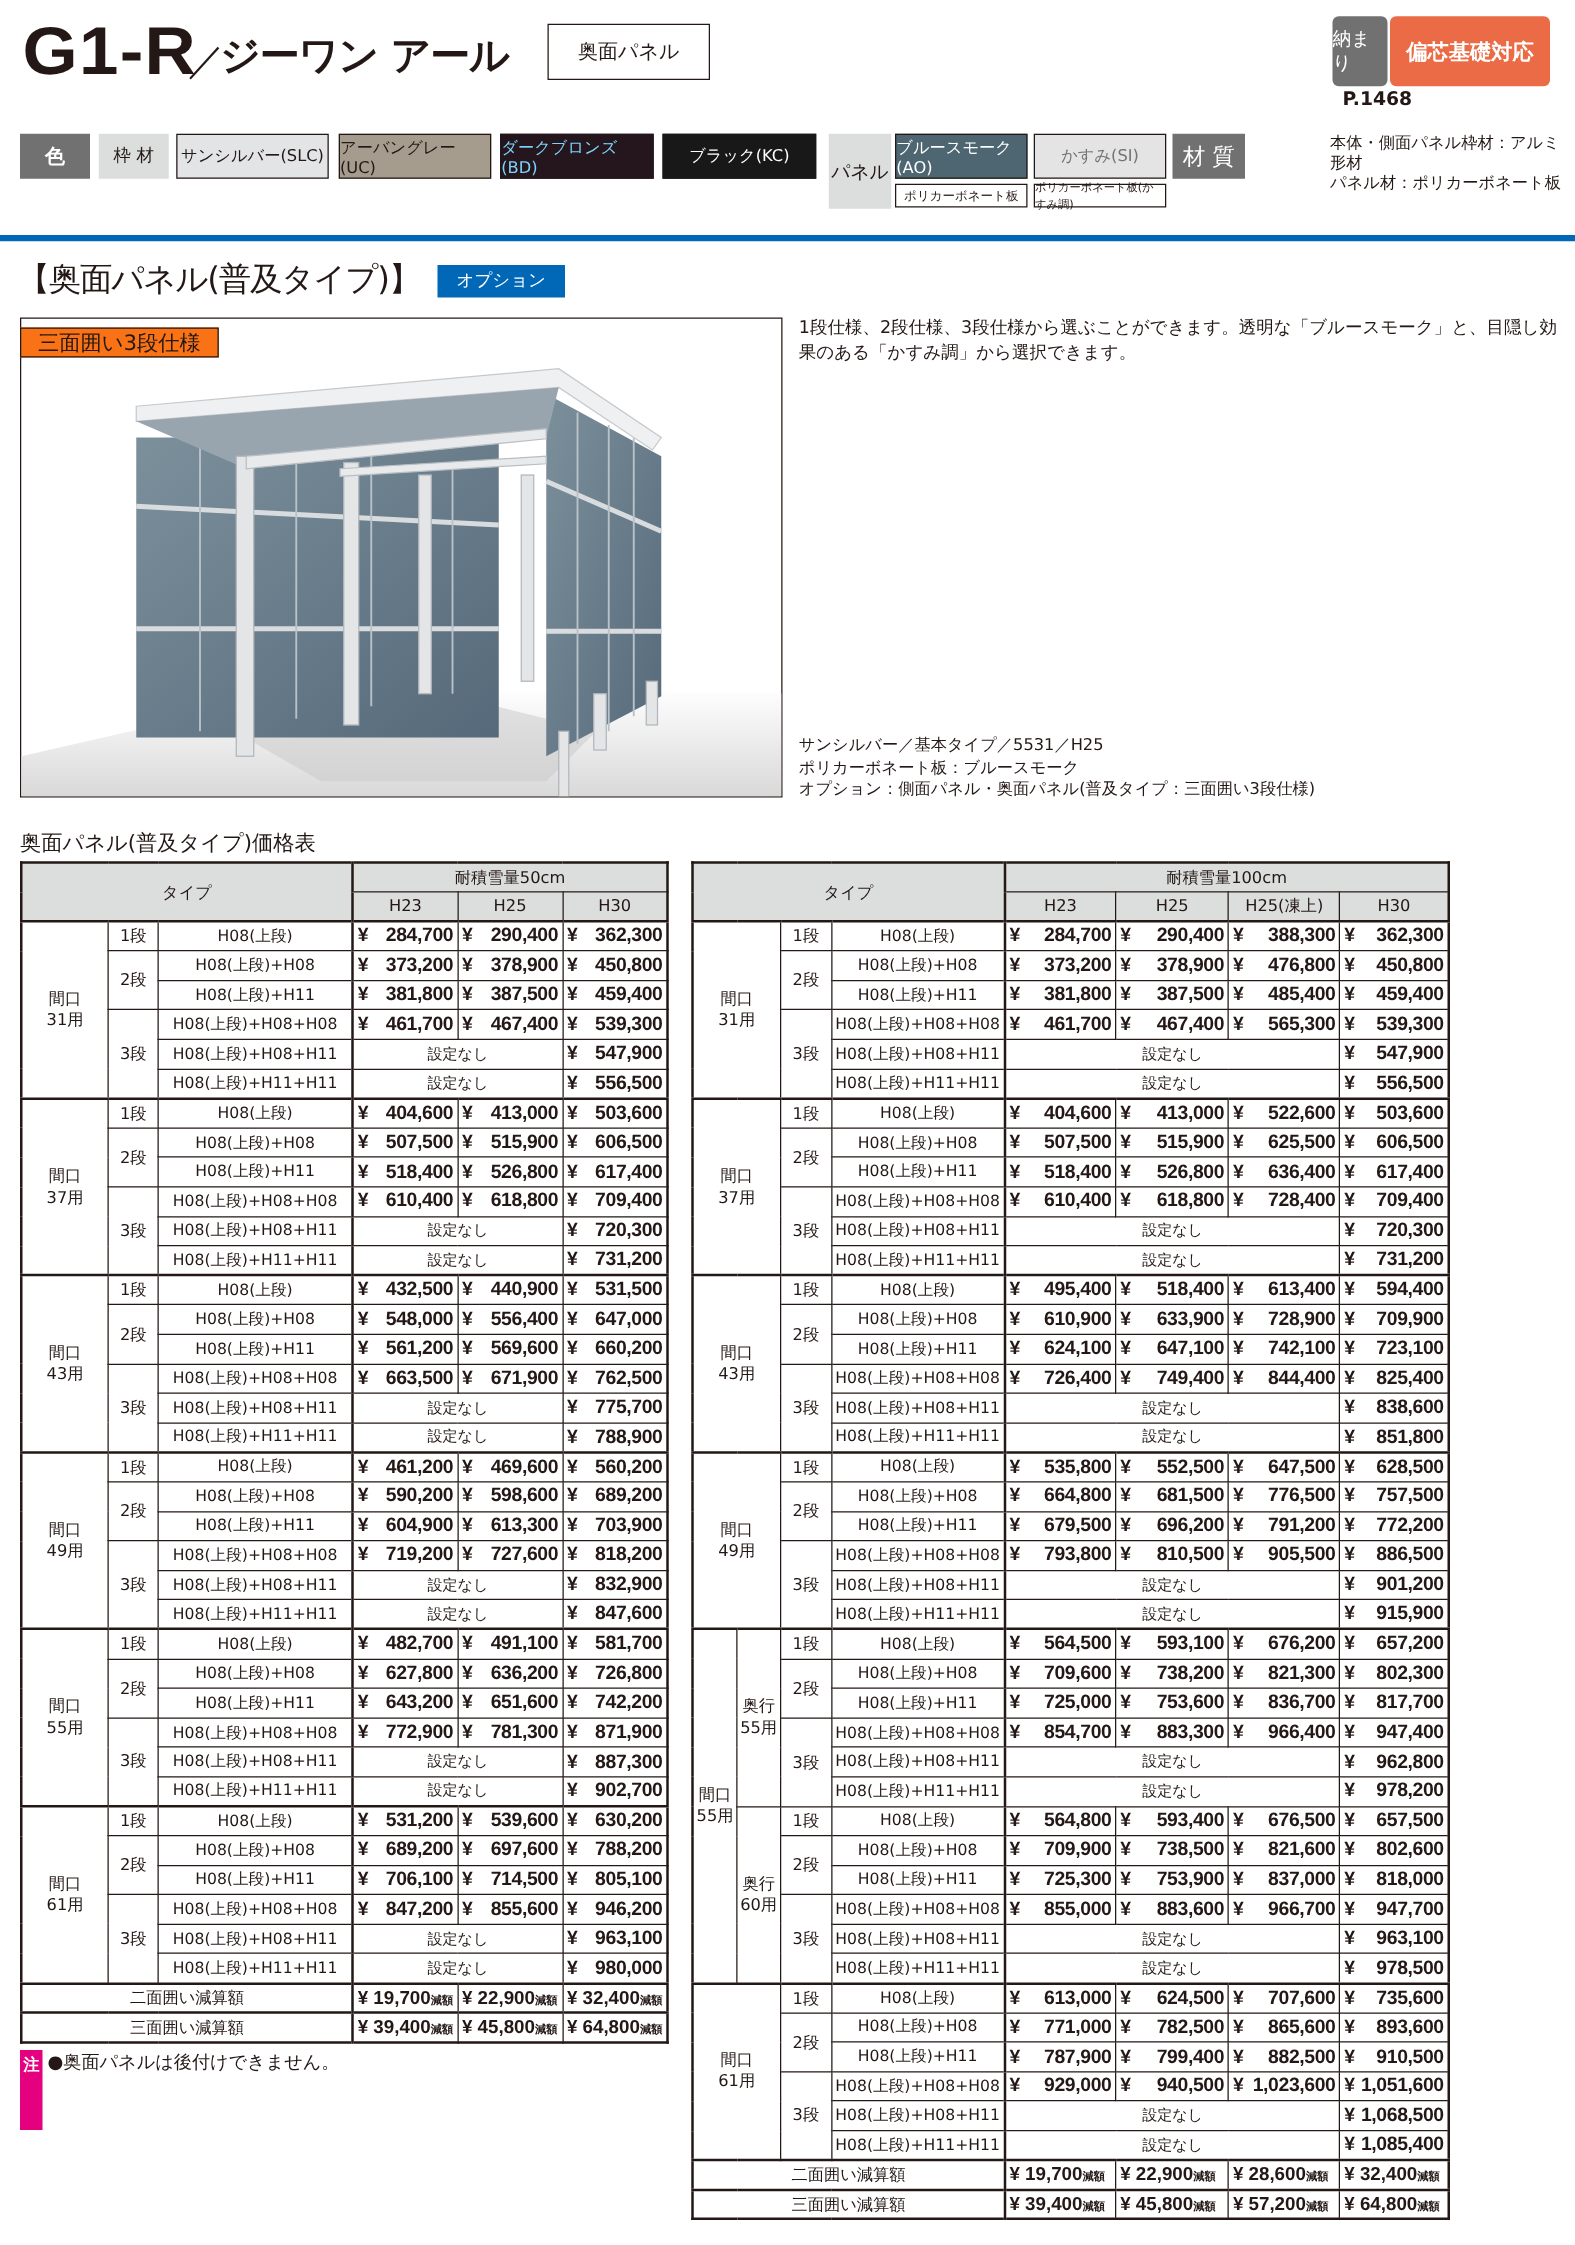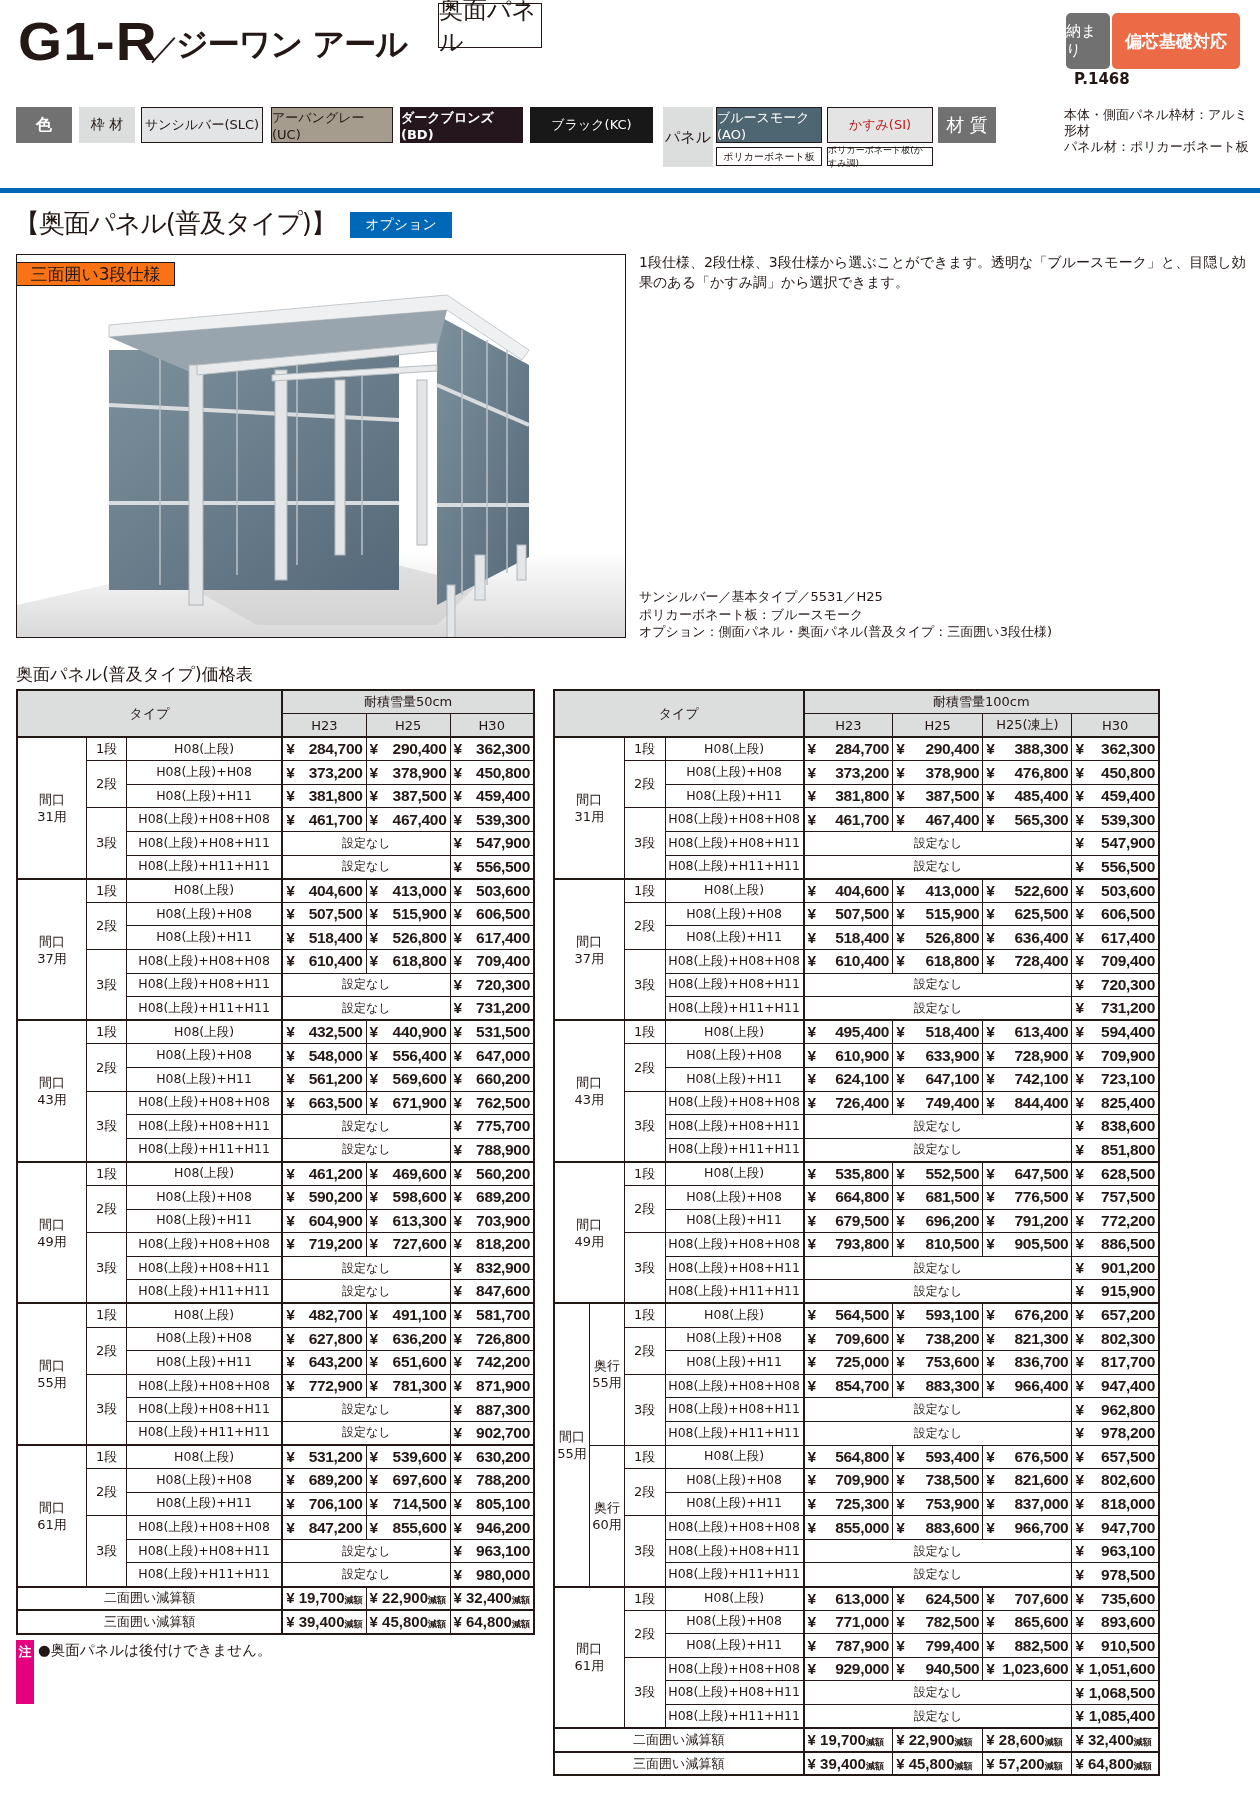--- a/index.html
+++ b/index.html
@@ -5,37 +5,37 @@
   * { box-sizing: border-box; margin: 0; padding: 0; }
   html, body { width: 1260px; height: 1796px; background: #ffffff; overflow: hidden; }
   body { position: relative; font-family: "DejaVu Sans", "Liberation Sans", sans-serif; color: #231815; }
 
   .abs { position: absolute; }
 
   
   .title-main { left: 18px; top: 14px; font-family: "Liberation Sans", sans-serif; font-weight: 900; font-size: 54px; letter-spacing: 1px; line-height: 54px; color: #231815; transform: scaleX(1.05); transform-origin: left; }
   .title-slash { left: 150px; top: 28px; font-size: 30px; color: #231815; font-weight: 300; }
   .title-sub { left: 176px; top: 24px; font-size: 32px; font-weight: bold; line-height: 40px; letter-spacing: -1px; }
-  .tag-box { left: 438px; top: 3px; width: 104px; height: 45px; border: 1.5px solid #231815; font-size: 24px; display: flex; align-items: center; justify-content: center; }
+  .tag-box { left: 438px; top: 19px; width: 130px; height: 45px; border: 1.5px solid #231815; font-size: 16px; display: flex; align-items: center; justify-content: center; }
 
   .badge-osamari { left: 1066px; top: 13px; width: 44px; height: 56px; background: #727171; color: #fff; border-radius: 5px; font-size: 15px; display: flex; align-items: center; justify-content: center; }
   .badge-henshin { left: 1112px; top: 13px; width: 128px; height: 56px; background: #ea6b45; color: #fff; border-radius: 5px; font-size: 17px; font-weight: bold; display: flex; align-items: center; justify-content: center; }
   .page-ref { left: 1074px; top: 70px; font-size: 15px; font-weight: bold; }
 
   
   .chip { position: absolute; display: flex; align-items: center; justify-content: center; font-size: 13px; }
   .chip-label-dark { background: #727171; color: #fff; font-size: 16px; font-weight: bold; }
   .chip-label-light { background: #dcdddd; color: #231815; font-size: 14px; }
   .swatch { border: 1.5px solid #231815; font-size: 13px; }
   .sw-slc { background: #e3e4e6; color: #231815; }
   .sw-uc { background: #a59c8d; color: #231815; }
-  .sw-bd { background: #24161c; color: #ffffff; border-color: #24161c; font-weight: bold; }
+  .sw-bd { background: #24161c; color: #7dd3fc; border-color: #24161c; }
   .sw-kc { background: #191818; color: #fff; border-color: #191818; }
   .sw-ao { background: #4e6672; color: #fff; }
-  .sw-si { background: #e4e4e4; color: #b91c1c; }
+  .sw-si { background: #e4e4e4; color: #737373; }
   .subbox { border: 1px solid #231815; font-size: 10px; background: #fff; }
   .material { left: 1064px; top: 107px; font-size: 13px; line-height: 16px; }
 
   .blue-rule { left: 0; top: 188px; width: 1260px; height: 5px; background: #0068b7; }
 
   
   .section-title { left: 14px; top: 206px; font-size: 26px; letter-spacing: -1px; }
   .option-tag { left: 350px; top: 212px; width: 102px; height: 26px; background: #0068b7; color: #fff; font-size: 14px; display: flex; align-items: center; justify-content: center; }
 
   .photo-frame { left: 16px; top: 254px; width: 610px; height: 384px; border: 1.5px solid #231815; overflow: hidden; background: #fff; }

